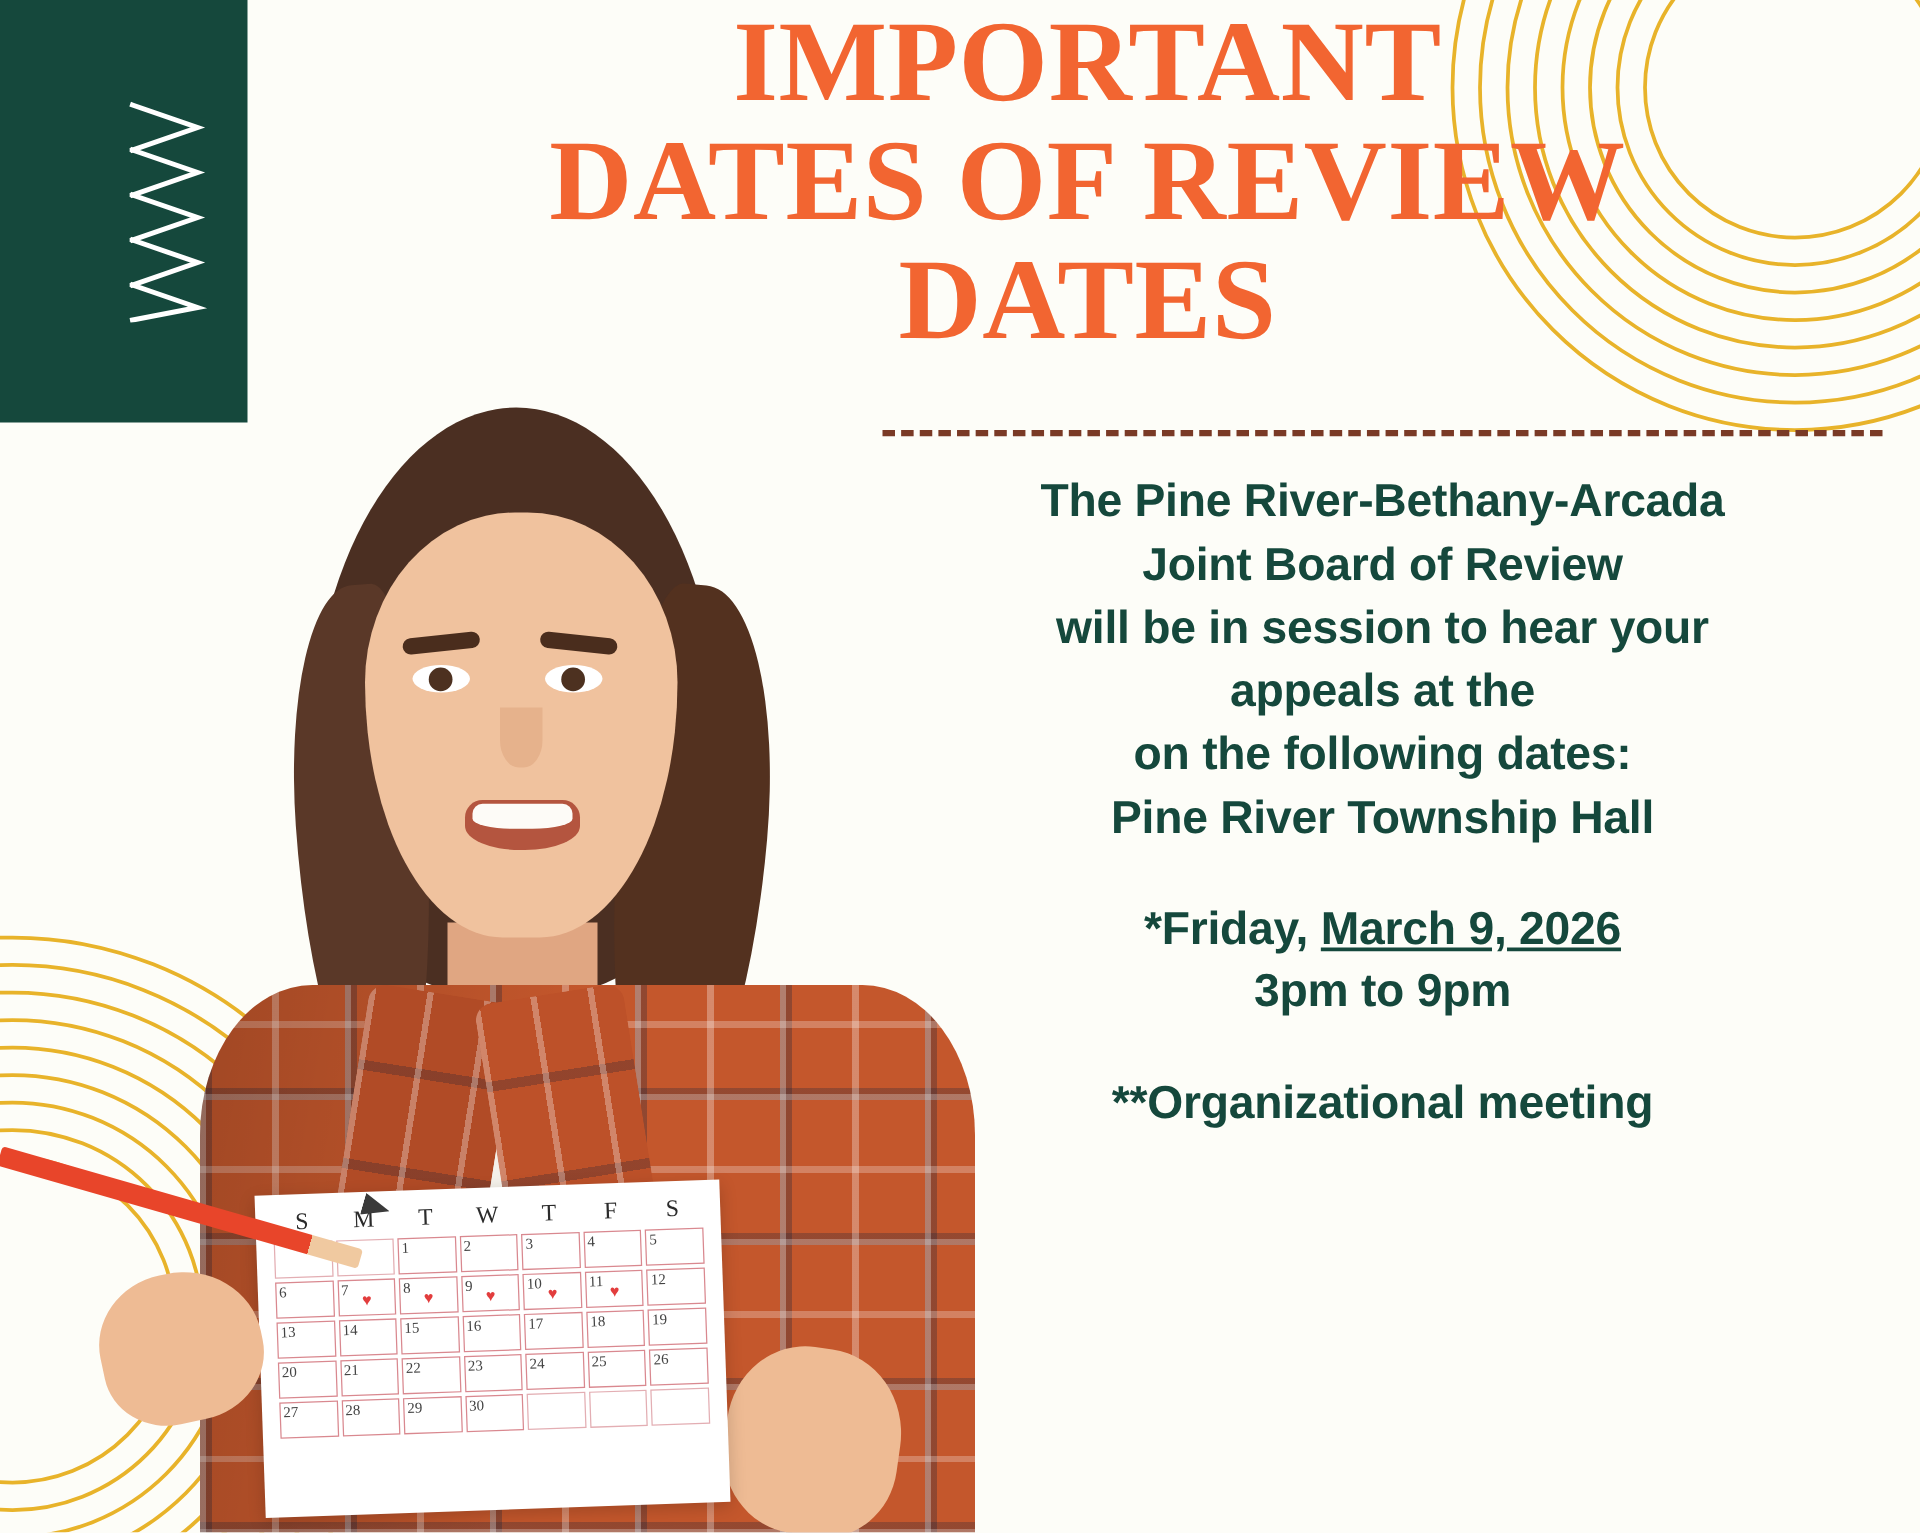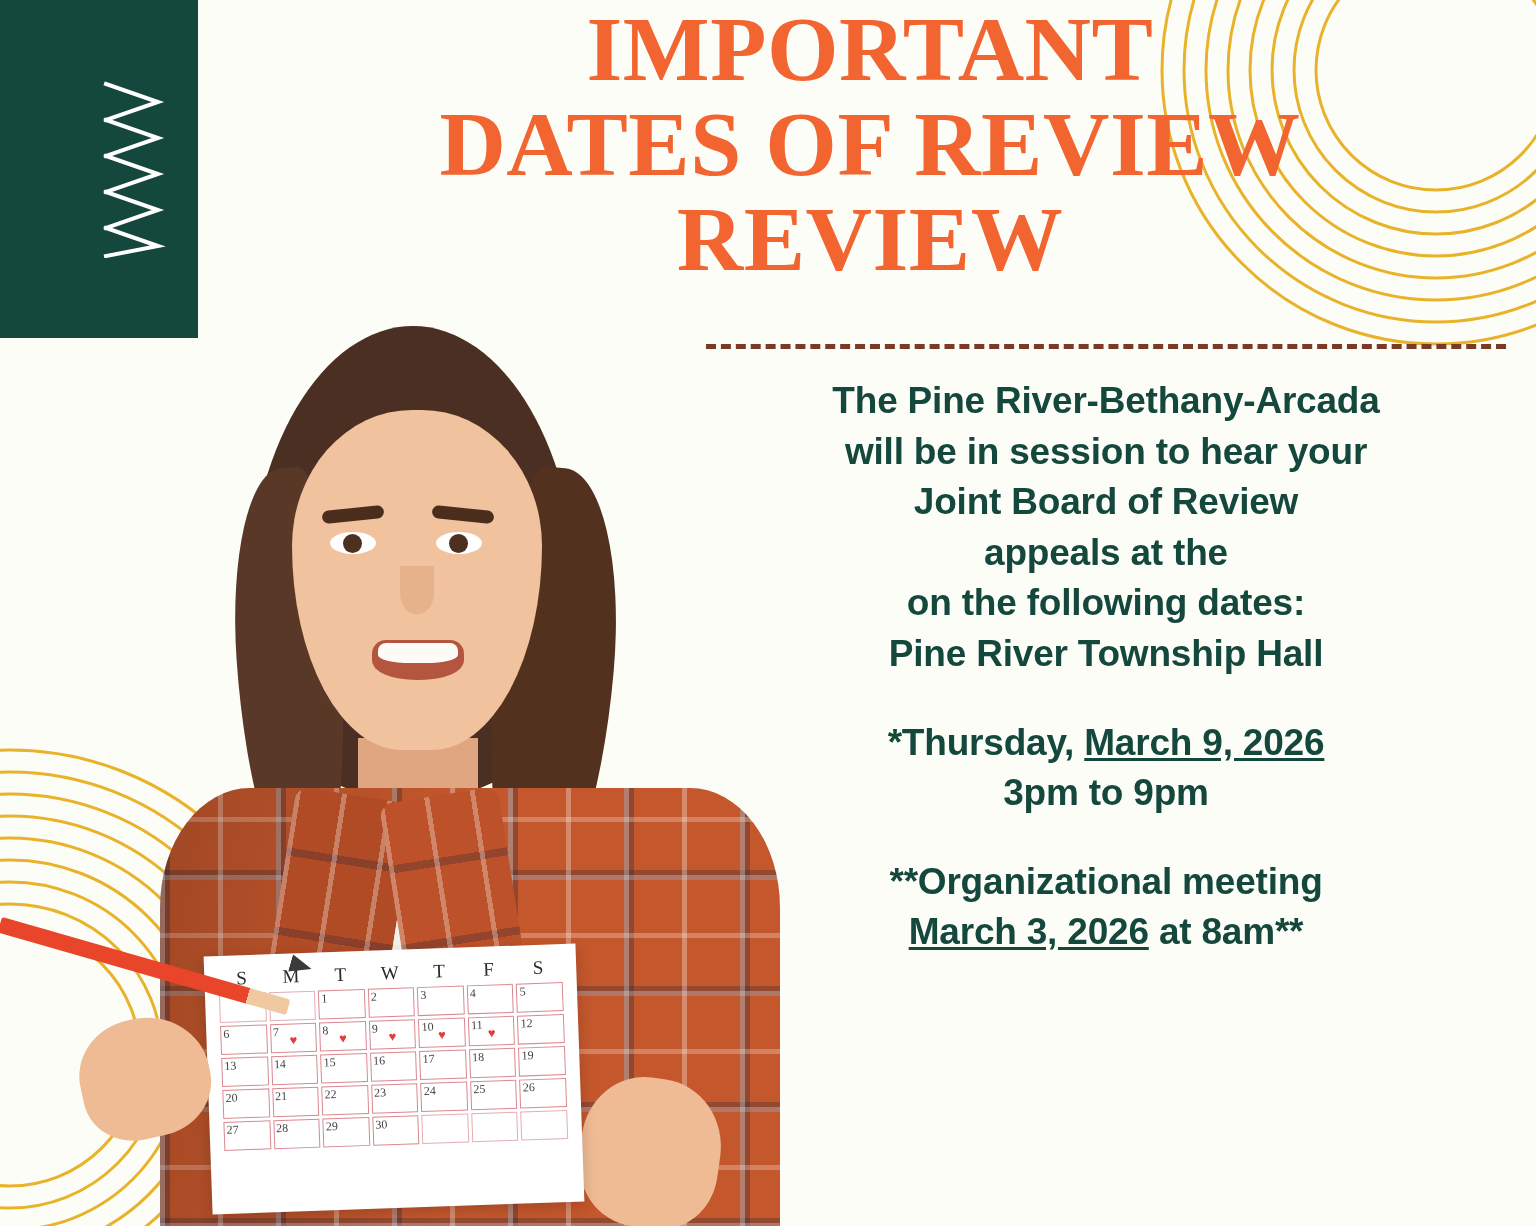--- a/index.html
+++ b/index.html
@@ -418,47 +418,44 @@
       <polyline points="6,42 58,60 6,78"></polyline>
       <polyline points="6,78 58,96 6,114"></polyline>
       <polyline points="6,114 58,132 6,150"></polyline>
       <polyline points="6,150 58,168 6,178"></polyline>
     </g>
   </svg>
 
   <div class="title">
     <span class="l1">IMPORTANT</span>
     <span class="l2">DATES OF REVIEW</span>
-    <span class="l3">REVIEW</span>
+    <span class="l3">DATES</span>
   </div>
 
   <div class="divider"></div>
 
   <div class="body-copy">
     <p>The Pine River-Bethany-Arcada</p>
+    <p>Joint Board of Review</p>
     <p>will be in session to hear your</p>
-    <p>Joint Board of Review</p>
     <p>appeals at the</p>
     <p>on the following dates:</p>
     <p>Pine River Township Hall</p>
 
     <div class="spacer-sm"></div>
 
     <p>
-      <span>*Thursday,</span>
+      <span>*Friday,</span>
       <span class="u">March 9, 2026</span>
     </p>
     <p>3pm to 9pm</p>
 
     <div class="spacer-sm"></div>
 
     <p>**Organizational meeting</p>
-    <p>
-      <span class="u">March 3, 2026</span><span> at 8am**</span>
-    </p>
   </div>
 
   <div class="photo">
     <div class="hair"></div>
     <div class="hair-l"></div>
     <div class="hair-r"></div>
     <div class="neck"></div>
     <div class="face"></div>
     <div class="brow l"></div>
     <div class="brow r"></div>

